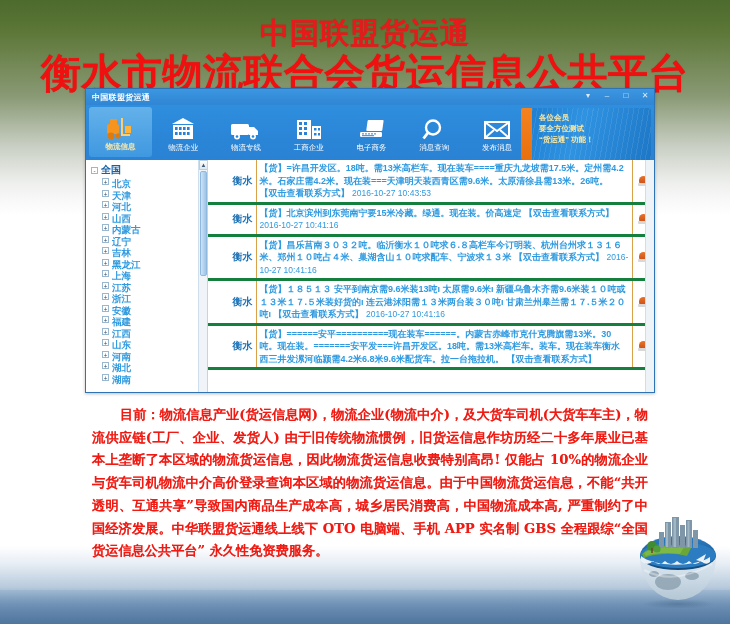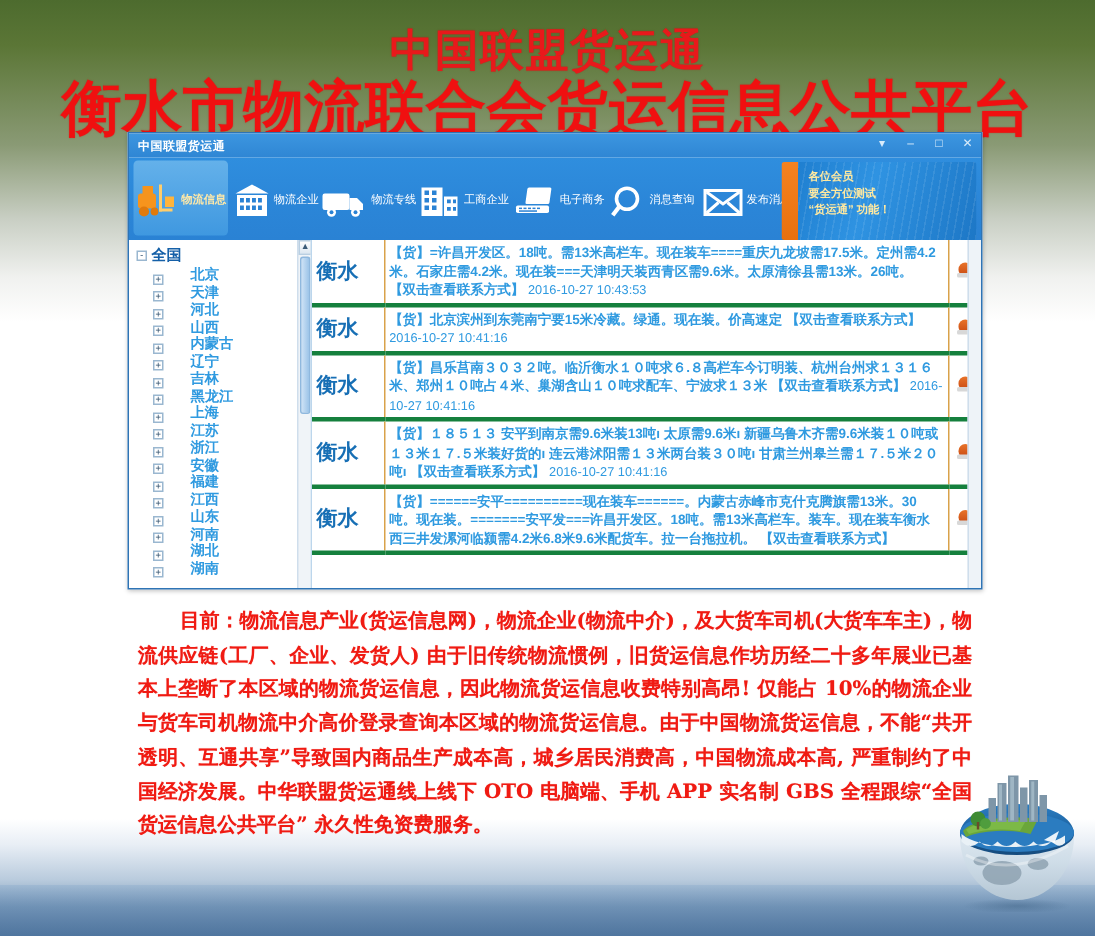--- a/index.html
+++ b/index.html
@@ -52,21 +52,21 @@
   #titlebar-text { color:#ffffff; font-size:8px; font-weight:bold; letter-spacing:.3px; }
   #win-buttons { position:absolute; right:3px; top:1px; display:flex; gap:7px; align-items:center; }
   .winbtn { color:#d9ecfb; font-size:8px; line-height:12px; width:12px; text-align:center; }
 
   
   #toolbar {
     height:55px; background:linear-gradient(to bottom,#2f8ede 0%,#2b86d8 55%,#2a82d4 100%);
     display:flex; align-items:stretch; position:relative; padding-left:3px;
   }
   .tb-item {
-    width:64px; display:flex; flex-direction:row; align-items:center;
+    width:64px; display:flex; flex-direction:column; align-items:center;
     justify-content:center; gap:1px; position:relative;
   }
   .tb-item.active {
     background:linear-gradient(to bottom,#64b1ea,#3f98e0);
     border-radius:3px; margin:2px 0 3px 0;
   }
   .tb-label { color:#ffffff; font-size:7.5px; line-height:9px; white-space:nowrap; }
   .tb-item.active .tb-label { color:#ffe9a8; font-weight:bold; }
   .tb-ico { height:28px; display:flex; align-items:flex-end; justify-content:center; }
   .tb-ico svg { display:block; }
@@ -86,21 +86,21 @@
   }
   .bn-line { color:#ffe9a0; font-size:7.5px; font-weight:bold; line-height:11px; position:relative; z-index:1; }
 
   
   #app-body { display:flex; height:calc(100% - 71px); background:#fff; }
   #sidebar {
     width:122px; background:#ffffff; border-right:1px solid #bcd6ec;
     position:relative; overflow:hidden; padding:2px 0 0 2px;
   }
   .tree-root { display:flex; align-items:center; gap:3px; padding:1px 0 1px 3px; }
-  .tree-node { display:flex; align-items:flex-end; gap:18px; padding:0 0 0 14px; }
+  .tree-node { display:flex; align-items:flex-start; gap:3px; padding:0 0 0 14px; }
   .tgl {
     width:7px; height:7px; border:1px solid #9ab7d0; background:#fff;
     font-size:6px; line-height:5px; text-align:center; color:#30506d;
     font-family:"DejaVu Sans Mono","Liberation Mono",monospace; flex:none;
   }
   .tree-root .lbl { color:#1560a8; font-size:10px; font-weight:bold; }
   .tree-node .lbl { color:#2f9ae0; font-size:9.5px; font-weight:bold; line-height:11.5px; }
   #side-scroll {
     position:absolute; right:0; top:0; width:9px; height:100%;
     background:#f0f4f8; border-left:1px solid #cfdeec;
@@ -113,21 +113,21 @@
     position:absolute; left:0; top:0; width:9px; height:10px;
     background:linear-gradient(to bottom,#fdfdfd,#dce7f1); border:1px solid #b9cfe2;
     color:#3a5a77; font-size:6px; line-height:8px; text-align:center;
   }
 
   
   #table-wrap { flex:1; position:relative; background:#fff; overflow:hidden; }
   #grid { width:100%; border-collapse:collapse; table-layout:fixed; }
   #grid td { border-bottom:3px solid #15803d; vertical-align:middle; padding:2px 3px; }
   .c-city {
-    width:48px; text-align:left; color:#176fb5; font-size:14px; font-weight:bold;
+    width:48px; text-align:right; color:#176fb5; font-size:10px; font-weight:bold;
     border-right:1px solid #d9a24a;
   }
   .c-text { color:#2f9ae0; font-size:9px; line-height:12.5px; font-weight:bold; }
   .c-text .ts { color:#2f9ae0; font-weight:normal; font-size:8.5px; }
   .c-icon { width:22px; text-align:center; border-left:1px solid #d9a24a; }
   .qq {
     display:inline-block; width:11px; height:13px; position:relative;
   }
   .qq b {
     position:absolute; left:1px; top:3px; width:9px; height:9px; border-radius:50% 50% 45% 45%;

